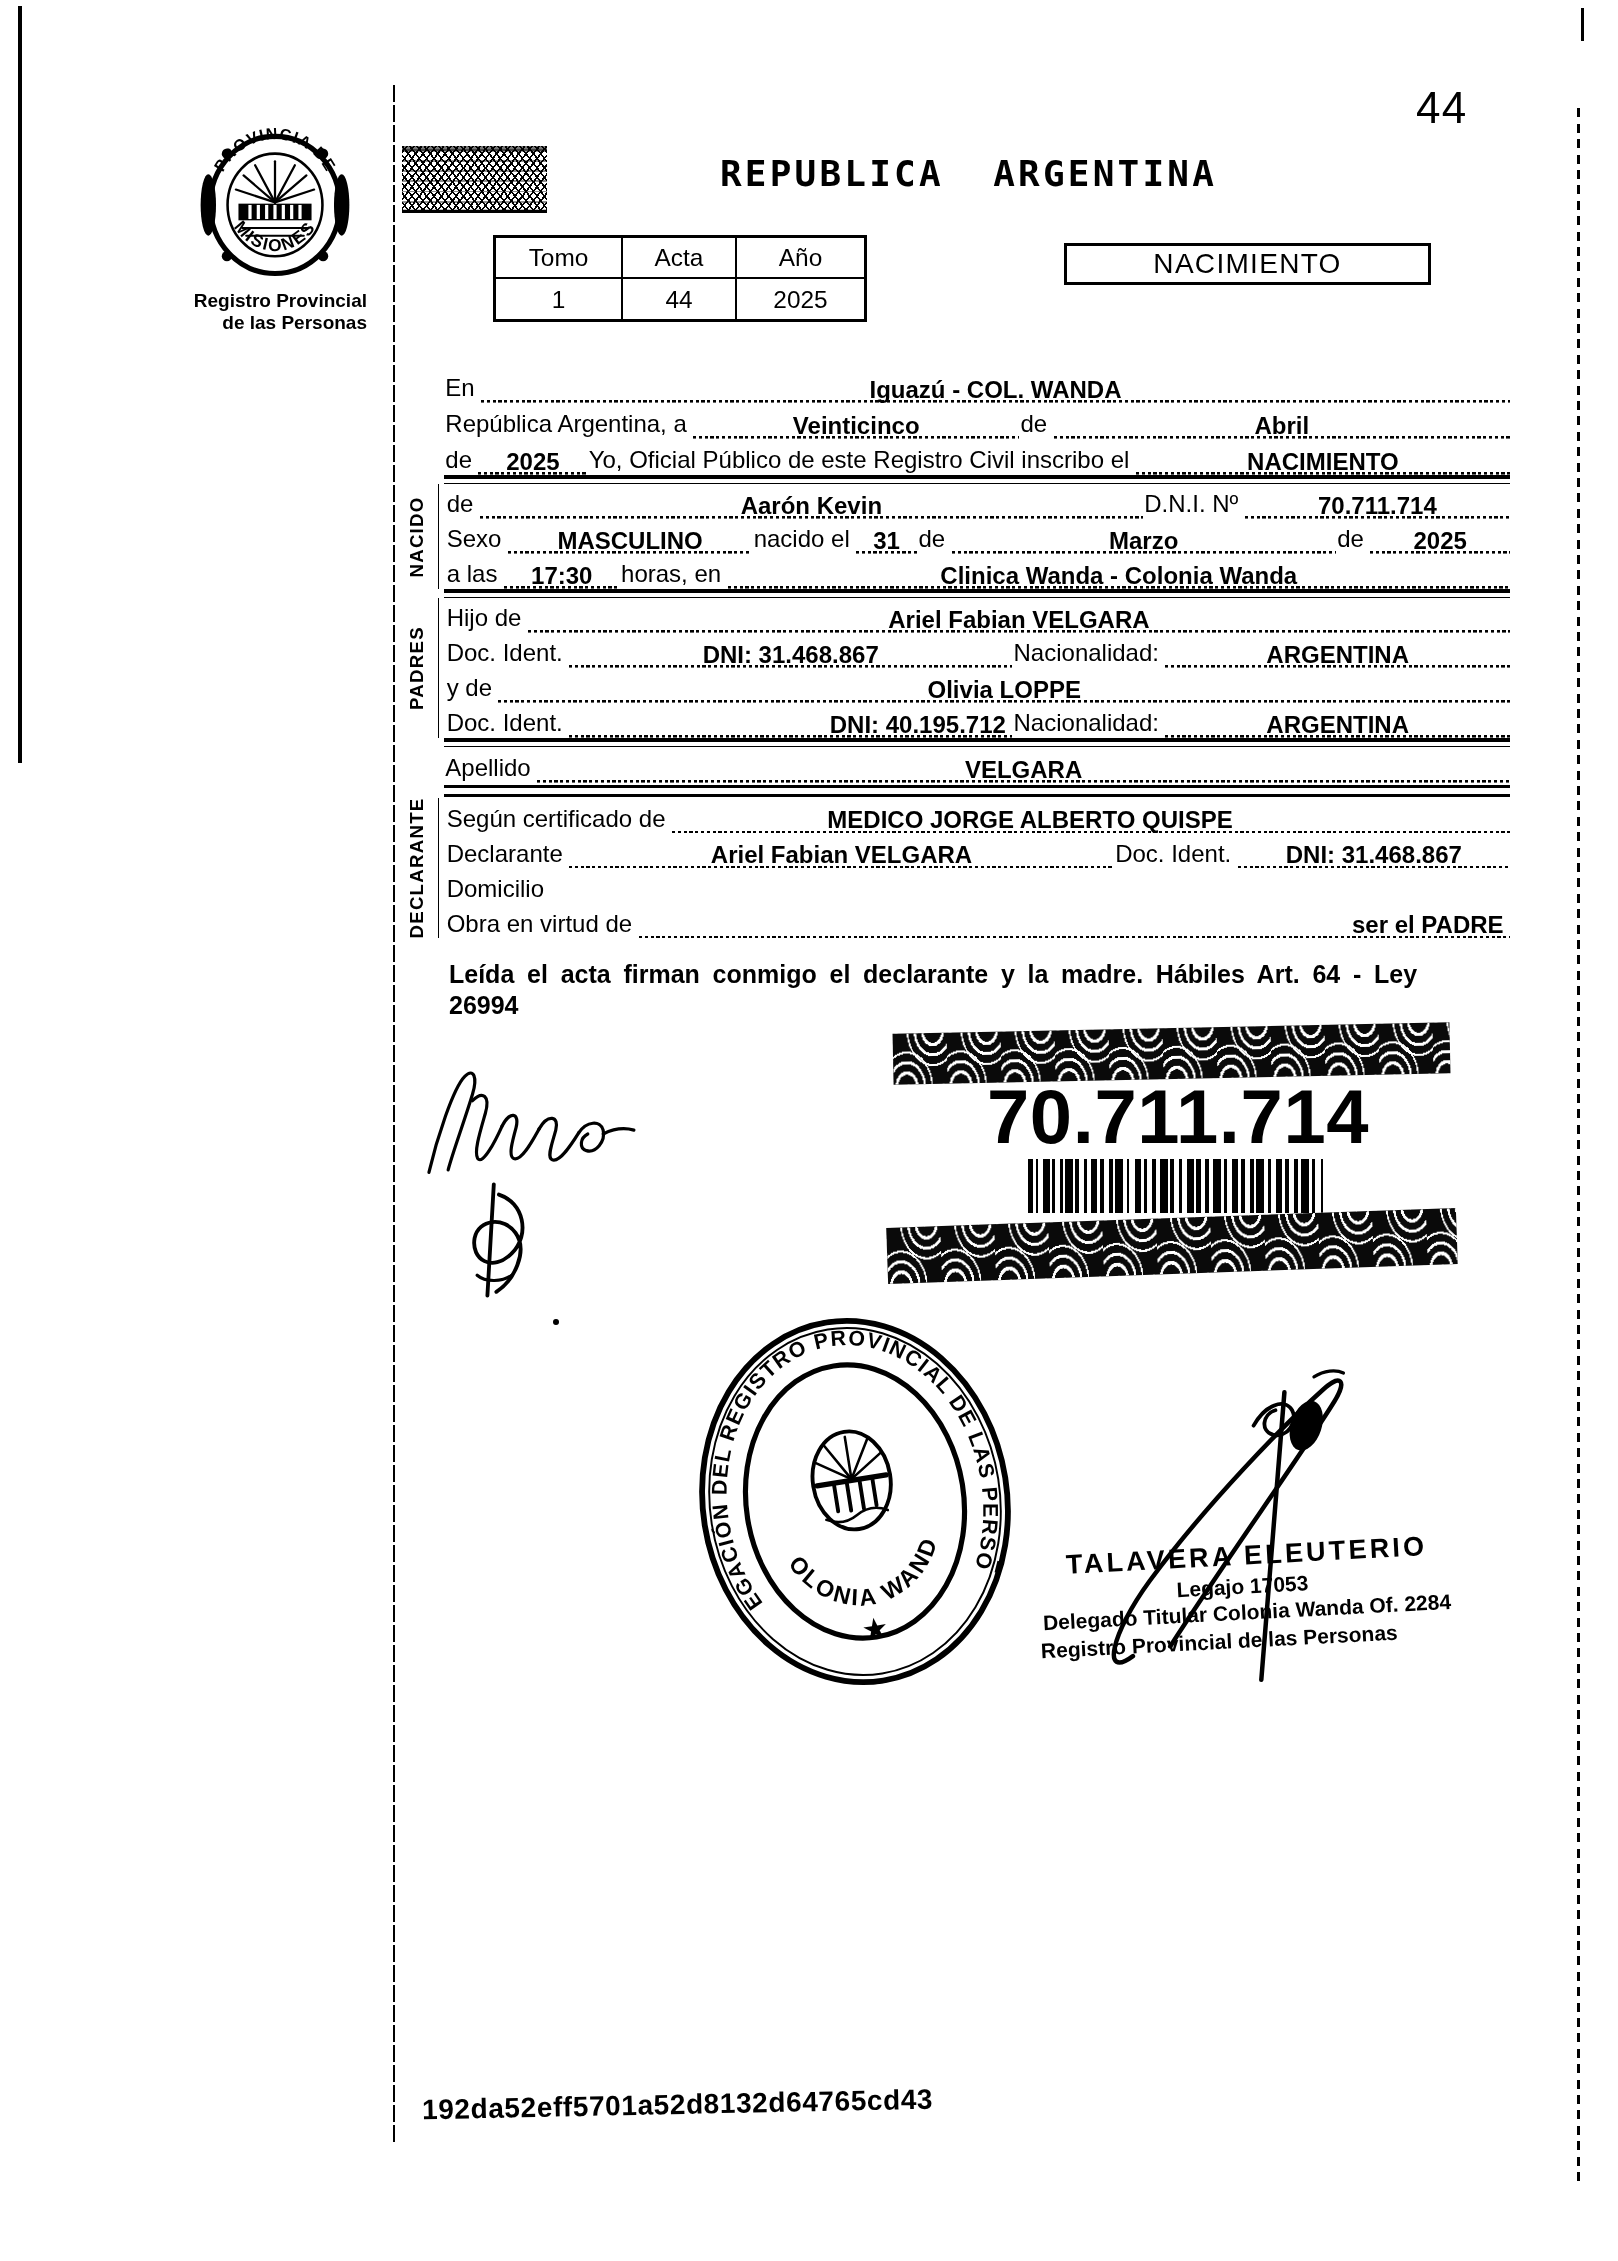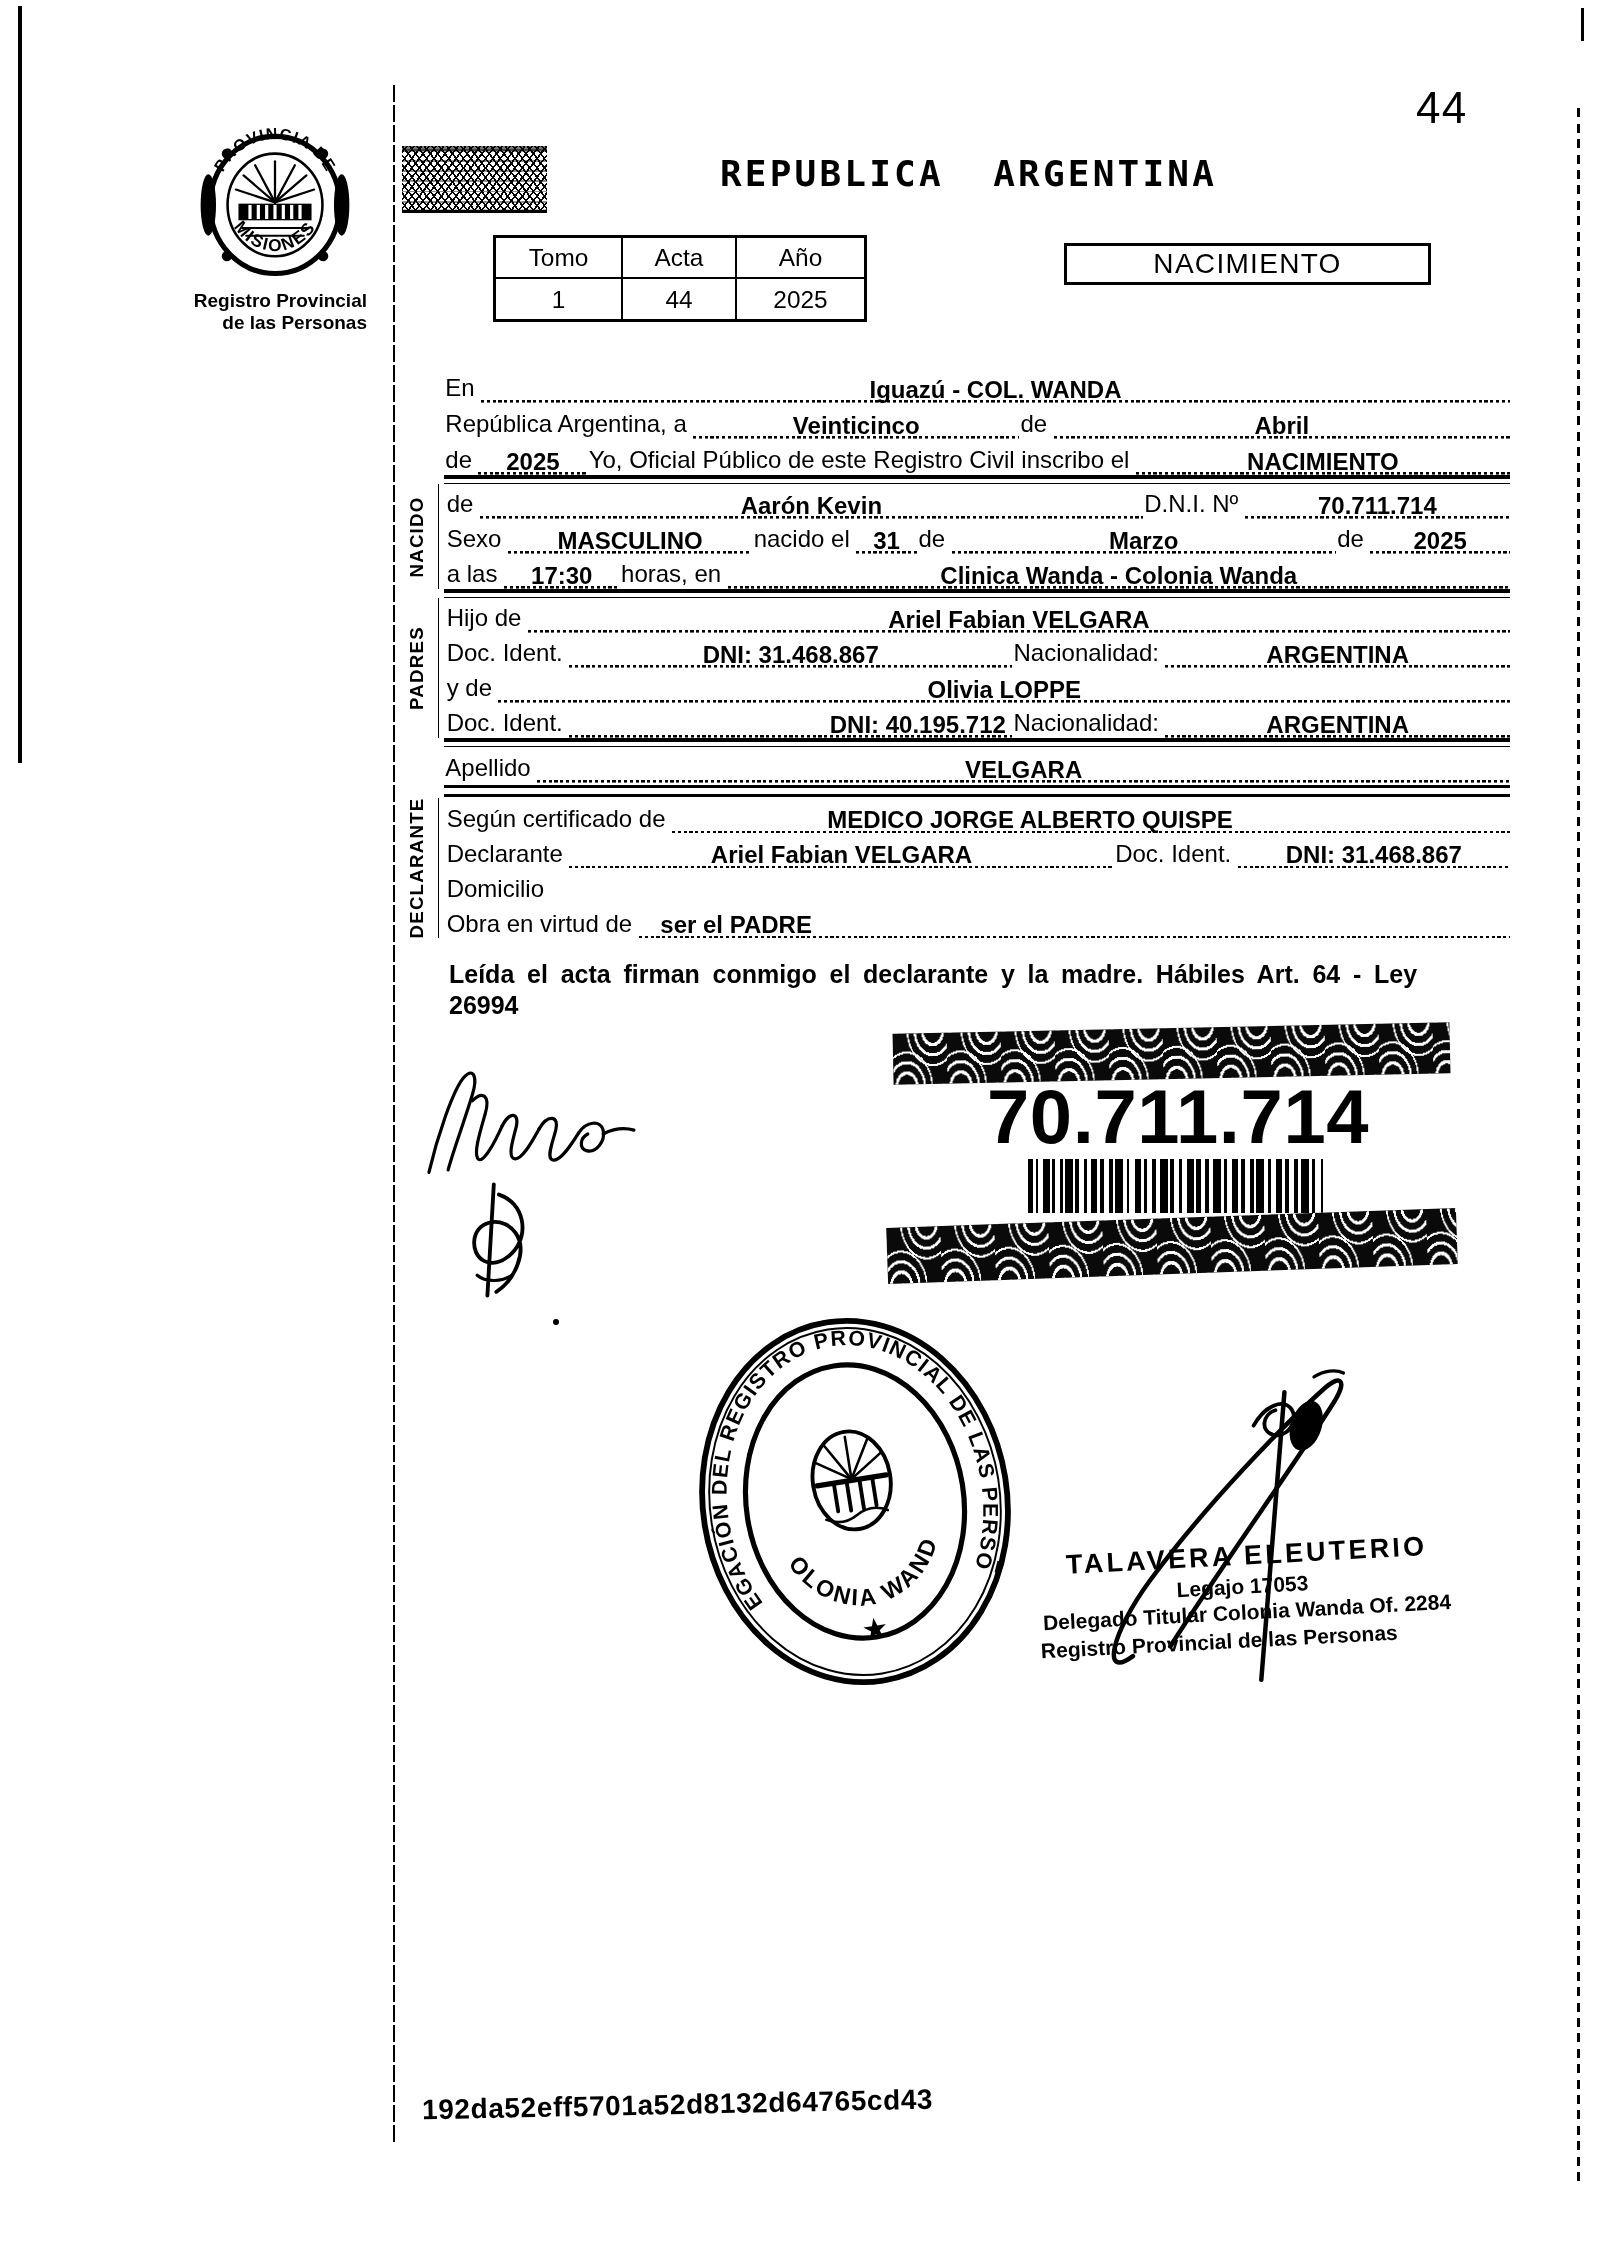--- a/index.html
+++ b/index.html
@@ -42,21 +42,21 @@
   .section{position:relative;margin-left:45px;border-left:1.9px solid #000;padding-left:6.4px}
   .vlabel{position:absolute;left:-33px;top:50%;transform:translateY(-50%) rotate(180deg);
      writing-mode:vertical-rl;font-size:18.6px;font-weight:700;letter-spacing:1.3px}
   .row{display:flex;align-items:flex-end;height:36px;font-size:24px}
   .section .row{height:35px}
   .lbl{white-space:nowrap;padding:0 6.4px 0.6px 1.3px}
   .fill{display:flex;align-items:flex-end;justify-content:center;min-width:26px;
      background-image:repeating-linear-gradient(90deg,#000 0 3.2px,rgba(0,0,0,0) 3.2px 5.8px);
      background-size:100% 2.6px;background-position:0 100%;background-repeat:no-repeat}
   .val{font-weight:700;line-height:1.05;padding:0 6.4px 1.3px;white-space:nowrap}
-  .fill.a-left{justify-content:flex-start;padding-left:15.4px}
+  .fill.a-left{justify-content:flex-end;padding-left:15.4px}
   .fill.a-leftish{justify-content:flex-start;padding-left:14%}
   .divider{margin-left:51px}
   .divider.dt{height:9px;border-top:4.5px solid #000;border-bottom:1.9px solid #000}
   .divider.dd{height:12.2px;border-top:3.9px solid #000;border-bottom:3.9px solid #000;
      margin-top:1.9px;margin-bottom:1.3px}
   .closing{left:449px;top:959px;width:1014px;font-size:25px;font-weight:700;
      line-height:1.25;word-spacing:5.8px;white-space:pre-line}
 
   
   .band{background-color:#0a0a0a;

